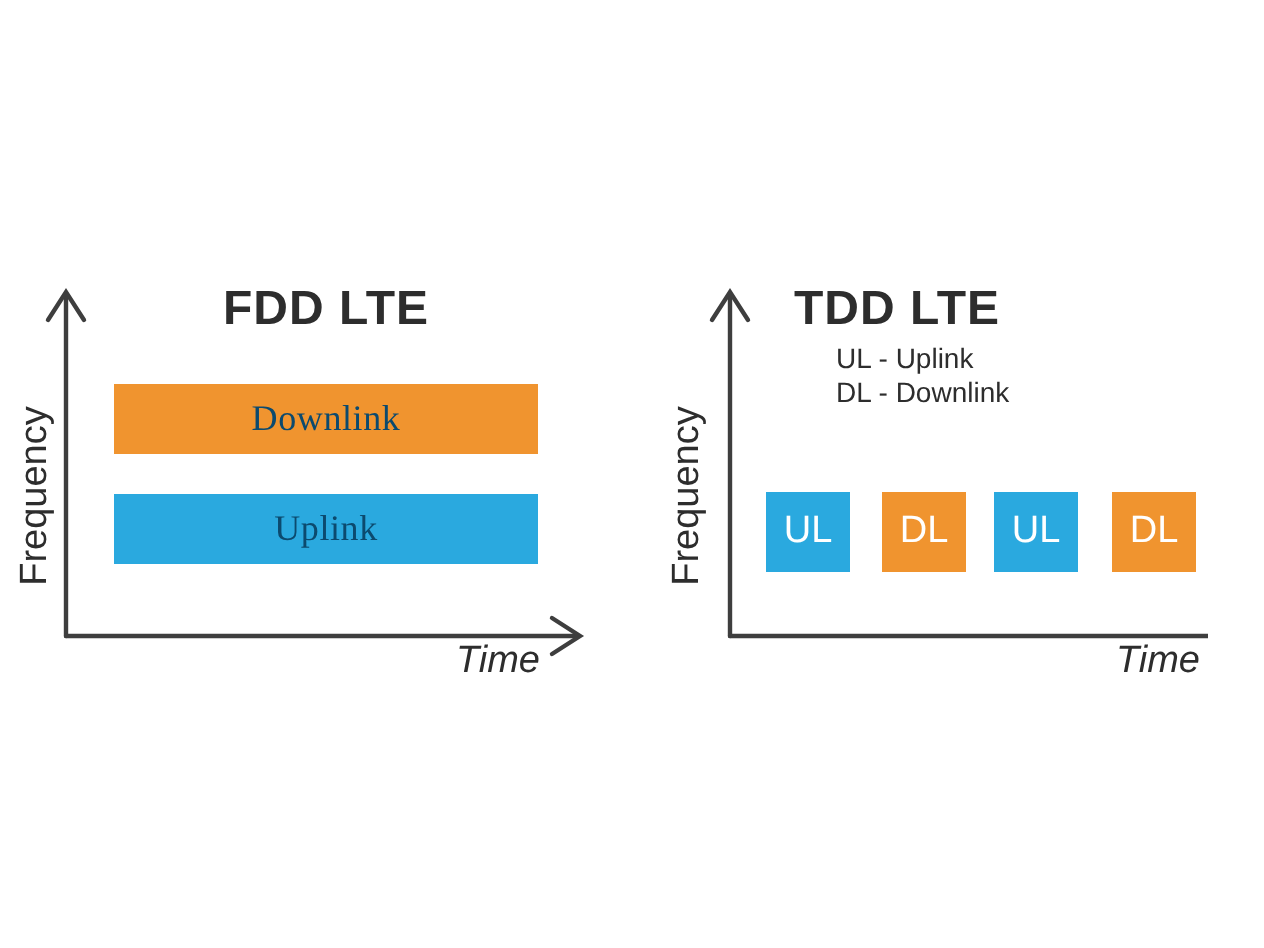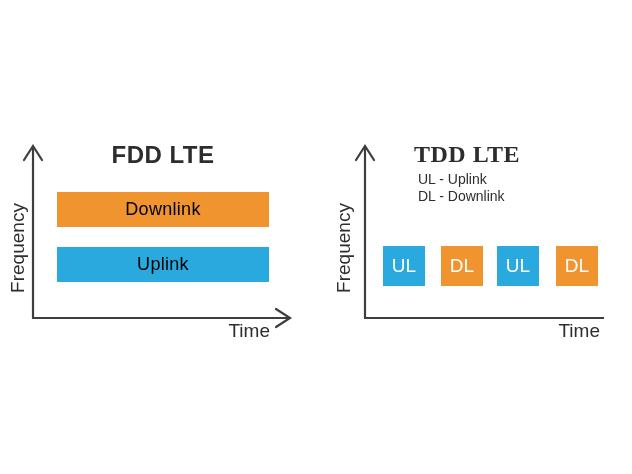--- a/index.html
+++ b/index.html
@@ -17,21 +17,21 @@
 
   .chart-title {
     position: absolute;
     font-size: 24px;
     font-weight: bold;
     letter-spacing: 0.5px;
     color: #2d2d2d;
     white-space: nowrap;
   }
   .fdd-title { left: 57px; top: 141px; width: 212px; text-align: center; }
-  .tdd-title { left: 414px; top: 141px; font-family: Liberation Serif, serif; }
+  .tdd-title { left: 397px; top: 141px; }
 
   .legend {
     position: absolute;
     left: 404px;
     top: 171px;
     font-size: 14px;
     line-height: 17px;
     color: #2d2d2d;
     white-space: nowrap;
     margin-left: 14px;
@@ -42,23 +42,24 @@
     left: 57px;
     width: 212px;
     height: 35px;
     display: flex;
     align-items: center;
     justify-content: center;
   }
   .bar-downlink { top: 192px; }
   .bar-uplink   { top: 247px; }
   .bar .bar-label {
-    color: #000000;
+    color: #0c4a6e;
     font-size: 18px;
     letter-spacing: 0.3px;
+    font-family: Liberation Serif, serif;
   }
 
   .slot {
     position: absolute;
     top: 246px;
     width: 42px;
     height: 40px;
     display: flex;
     align-items: center;
     justify-content: center;
@@ -84,20 +85,21 @@
   .tdd-ylabel { left: 265px; }
 
   .x-label {
     position: absolute;
     top: 320px;
     width: 65px;
     text-align: right;
     font-size: 19px;
     color: #2d2d2d;
     white-space: nowrap;
+    font-style: italic;
   }
   .fdd-xlabel { left: 205px; }
   .tdd-xlabel { left: 535px; }
 </style>
 </head>
 <body>
 
 <div class="canvas" style="background-color: rgb(255, 255, 255);">
 
   <section class="chart">

